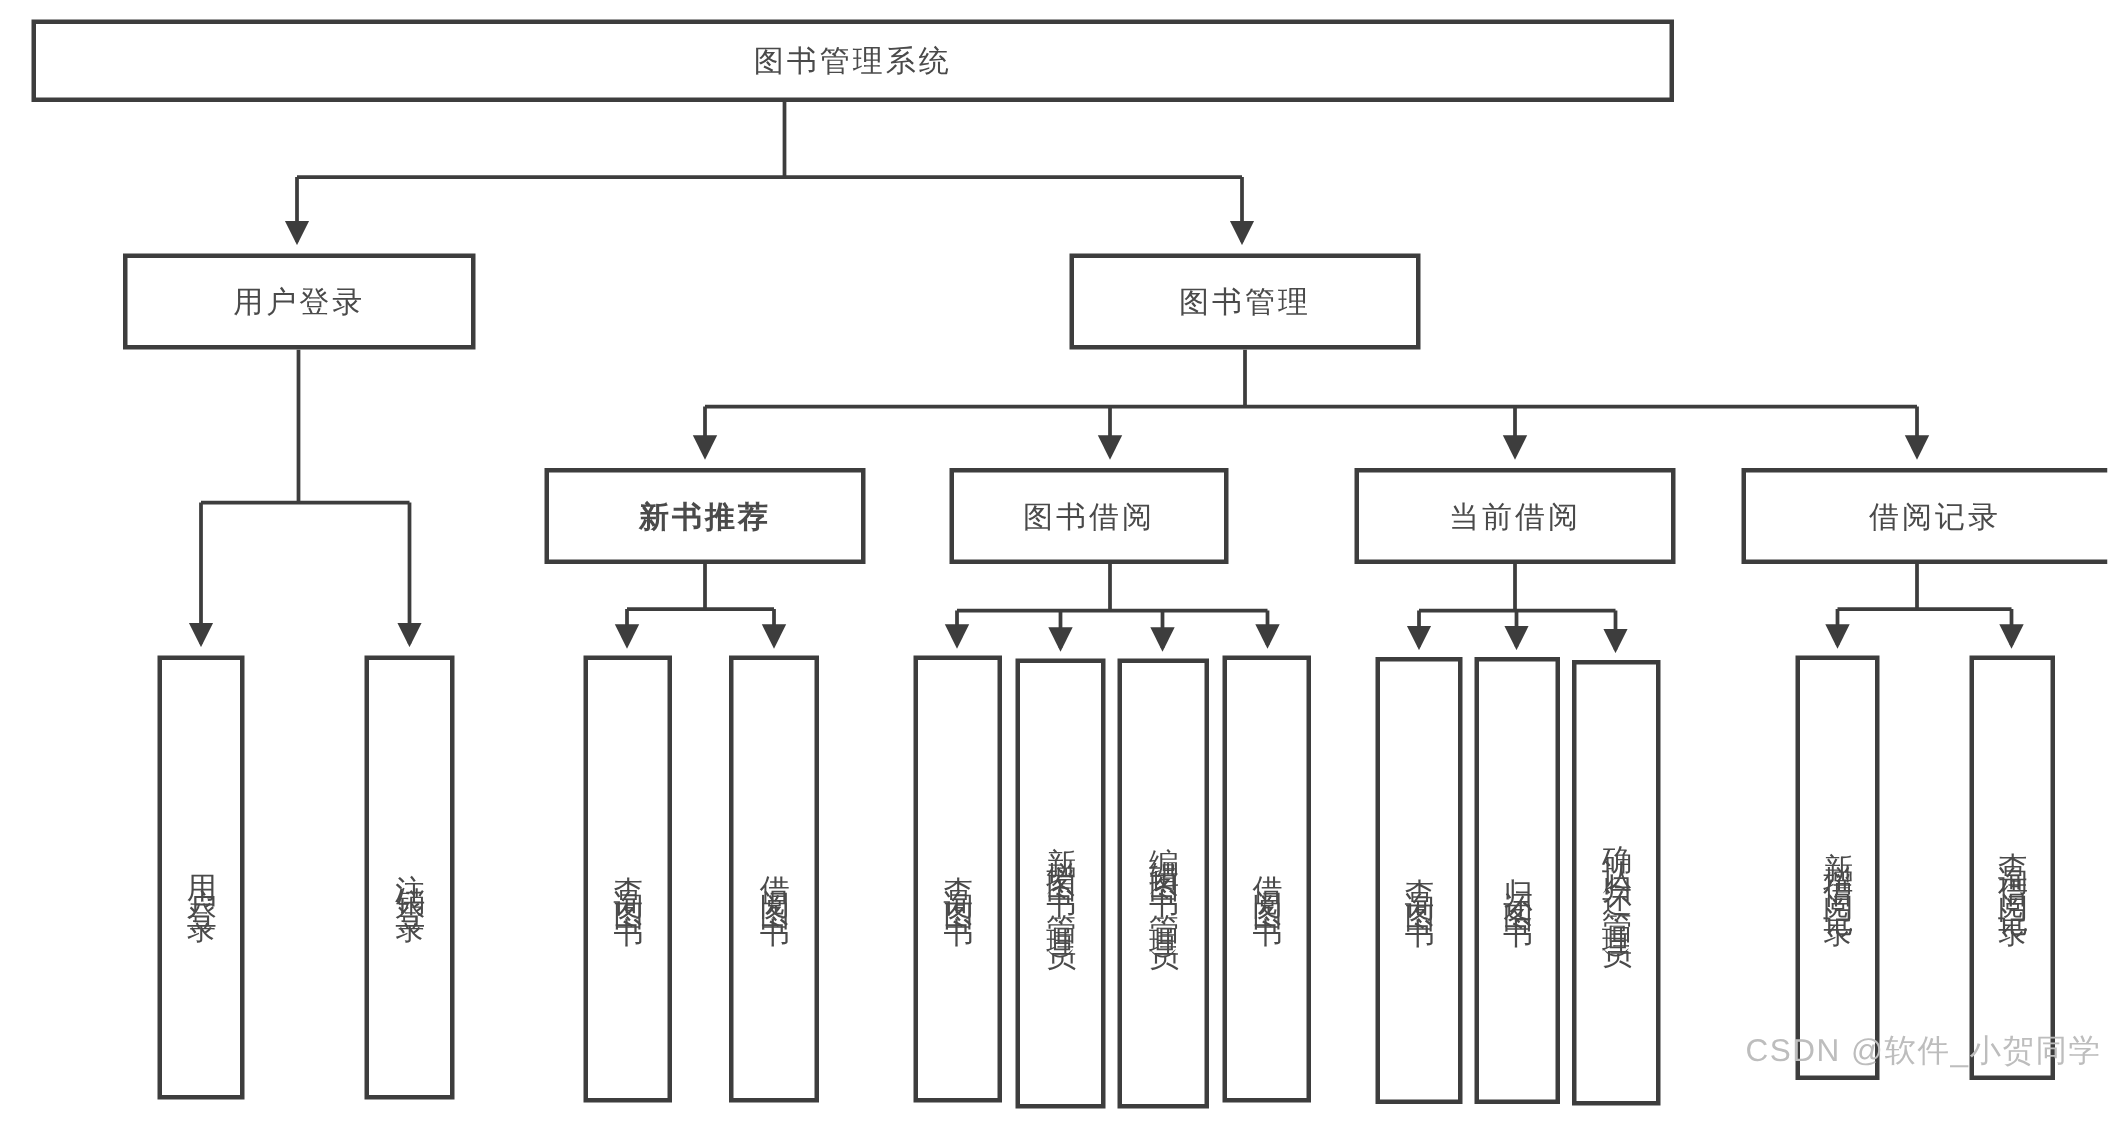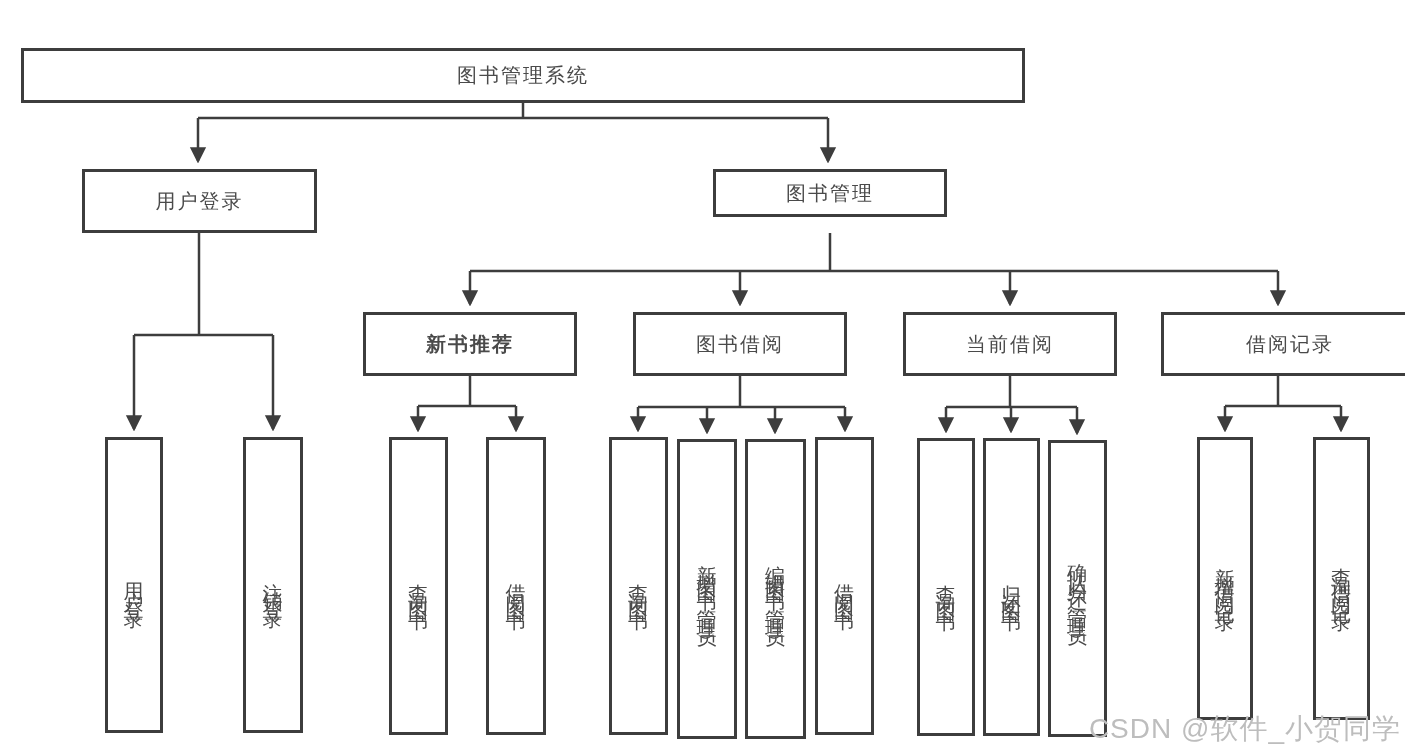--- a/index.html
+++ b/index.html
@@ -31,22 +31,22 @@
   .h-node{letter-spacing:2px;white-space:nowrap;}
   .v-node{
     writing-mode:vertical-lr;
     text-orientation:mixed;
     letter-spacing:9px;
     line-height:1;
     padding:4px 0;
   }
   #watermark{
     position:absolute;
-    right:4px;top:710px;
-    font-size:28px;
+    right:4px;top:686px;
+    font-size:21px;
     letter-spacing:1px;
     color:var(--watermark);
     z-index:2;
     white-space:nowrap;
   }
 </style>
 </head>
 <body>
 
 <div id="stage">
@@ -106,27 +106,27 @@
     </g>
 
     <g>
       <line x1="1278" y1="376" x2="1278" y2="406"></line>
       <line x1="1225" y1="406" x2="1341" y2="406"></line>
       <line x1="1225" y1="406" x2="1225" y2="430" marker-end="url(#arrow)"></line>
       <line x1="1341" y1="406" x2="1341" y2="430" marker-end="url(#arrow)"></line>
     </g>
   </svg>
 
-  <div class="node h-node" style="left:21px;top:13px;width:1004px;height:55px;margin-top:35px;">图书管理系统</div>
+  <div class="node h-node" style="left:21px;top:13px;width:1095px;height:55px;">图书管理系统</div>
 
   <div class="node h-node" style="left:82px;top:169px;width:235px;height:64px;">用户登录</div>
-  <div class="node h-node" style="left:713px;top:169px;width:234px;height:48px;">图书管理</div>
+  <div class="node h-node" style="left:713px;top:169px;width:234px;height:64px;">图书管理</div>
 
   <div class="node h-node" style="left:363px;top:312px;width:214px;height:64px;font-weight:bold;">新书推荐</div>
-  <div class="node h-node" style="left:633px;top:312px;width:214px;height:64px;">图书借阅</div>
+  <div class="node h-node" style="left:633px;top:312px;width:186px;height:64px;">图书借阅</div>
   <div class="node h-node" style="left:903px;top:312px;width:214px;height:64px;text-align:center;">当前借阅</div>
   <div class="node h-node" style="left:1161px;top:312px;width:258px;height:64px;">借阅记录</div>
 
   <div class="node v-node" style="left:105px;top:437px;width:58px;height:296px;">用户登录</div>
   <div class="node v-node" style="left:243px;top:437px;width:60px;height:296px;">注销登录</div>
 
   <div class="node v-node" style="left:389px;top:437px;width:59px;height:298px;">查询图书</div>
   <div class="node v-node" style="left:486px;top:437px;width:60px;height:298px;">借阅图书</div>
 
   <div class="node v-node" style="left:609px;top:437px;width:59px;height:298px;">查询图书</div>

